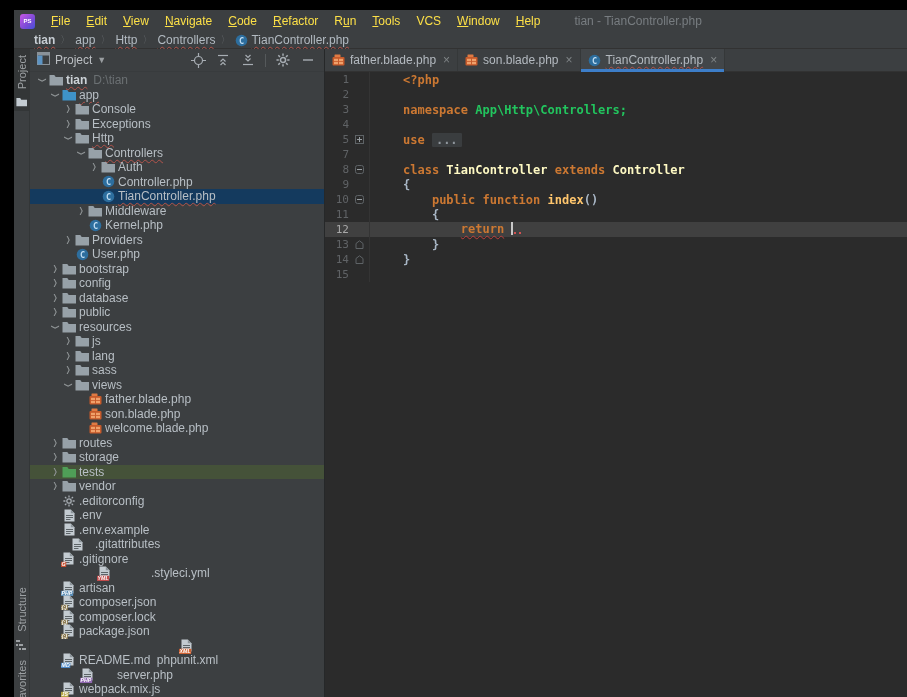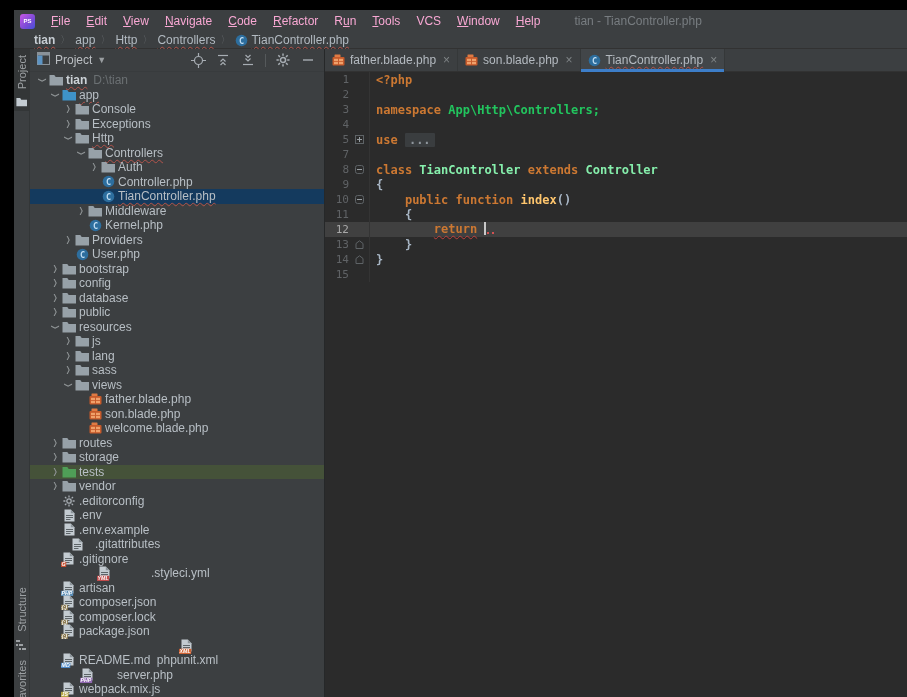--- a/index.html
+++ b/index.html
@@ -9,21 +9,21 @@
   #window { position:absolute; left:14px; top:10px; width:893px; height:687px;
             background:#3c3f41; display:flex; flex-direction:column; overflow:hidden; }
 
   
   .menubar { height:22px; display:flex; align-items:center; padding-left:4px;
              background:#3c3f41; flex:none; }
   .app-icon { width:15px; height:15px; border-radius:3px; margin:0 8px 0 2px;
               background:linear-gradient(135deg,#c857e6 0%,#7b4bd6 60%,#4450d8 100%);
               display:flex; align-items:center; justify-content:center; flex:none; }
   .app-icon i { font-style:normal; font-size:6px; font-weight:bold; color:#fff; letter-spacing:0; }
-  .menu-item { padding:2px 8px; color:#f9a8d4; cursor:default; }
+  .menu-item { padding:2px 8px; color:#fde047; cursor:default; }
   .menu-item u { text-decoration:underline; }
   .win-title { margin-left:26px; color:#787d81; }
 
   
   .breadcrumbs { height:17px; display:flex; align-items:center; padding-left:19px;
                  background:#3c3f41; border-bottom:1px solid #323232; flex:none; }
   .crumb { color:#b2bac1; margin:0 1px; display:inline-flex; align-items:center; gap:3px; }
   .crumb.bold { font-weight:bold; color:#c7cdd3; }
   .crumb-sep { color:#666b6e; margin:0 4px; font-size:10px; }
   .wavy { text-decoration:underline; text-decoration-style:wavy;
@@ -83,25 +83,25 @@
   .tab .close { color:#7f8486; font-size:12px; margin-left:2px; }
 
   .editor { flex:1; background:#2b2b2b; overflow:hidden; font-family:"DejaVu Sans Mono", monospace;
             font-size:12px; font-weight:bold; position:relative; }
   .eline { height:15px; display:flex; align-items:center; }
   .eline.cur { background:#404040; }
   .enum { width:24px; flex:none; text-align:right; color:#606366; font-size:11px; font-weight:normal; }
   .efold { width:21px; flex:none; display:flex; align-items:center; justify-content:center;
            border-right:1px solid #343434; align-self:stretch; }
   .eline.cur .enum { color:#a8a8a8; }
-  .ecode { white-space:pre; padding-left:6px; color:#a9b7c6; }
+  .ecode { white-space:pre; padding-left:6px; color:#a9b7c6;margin-left:27px; }
   .tk-k { color:#cc7832; }
   .tk-kerr { color:#cc7832; text-decoration:underline wavy #bc3f3c 1px; text-underline-offset:2px; }
   .tk-ns { color:#22c55e; }
-  .tk-id { color:#86efac;text-align:right; }
+  .tk-id { color:#fef9c3;text-align:right; }
   .tk-fn { color:#ffc66d; }
   .tk-p { color:#a9b7c6; }
   .tk-fold { background:#3a3d3f; color:#8f969c; padding:0 4px; border-radius:1px; }
   .tk-caret { display:inline-block; width:2px; height:13px; background:#c8c8c8;
               vertical-align:middle; margin-bottom:2px; }
   .tk-etick { display:inline-block; width:7px; height:9px; margin-left:1px;
               border-bottom:2px dotted #d25252; vertical-align:middle; }
 </style>
 </head>
 <body>

